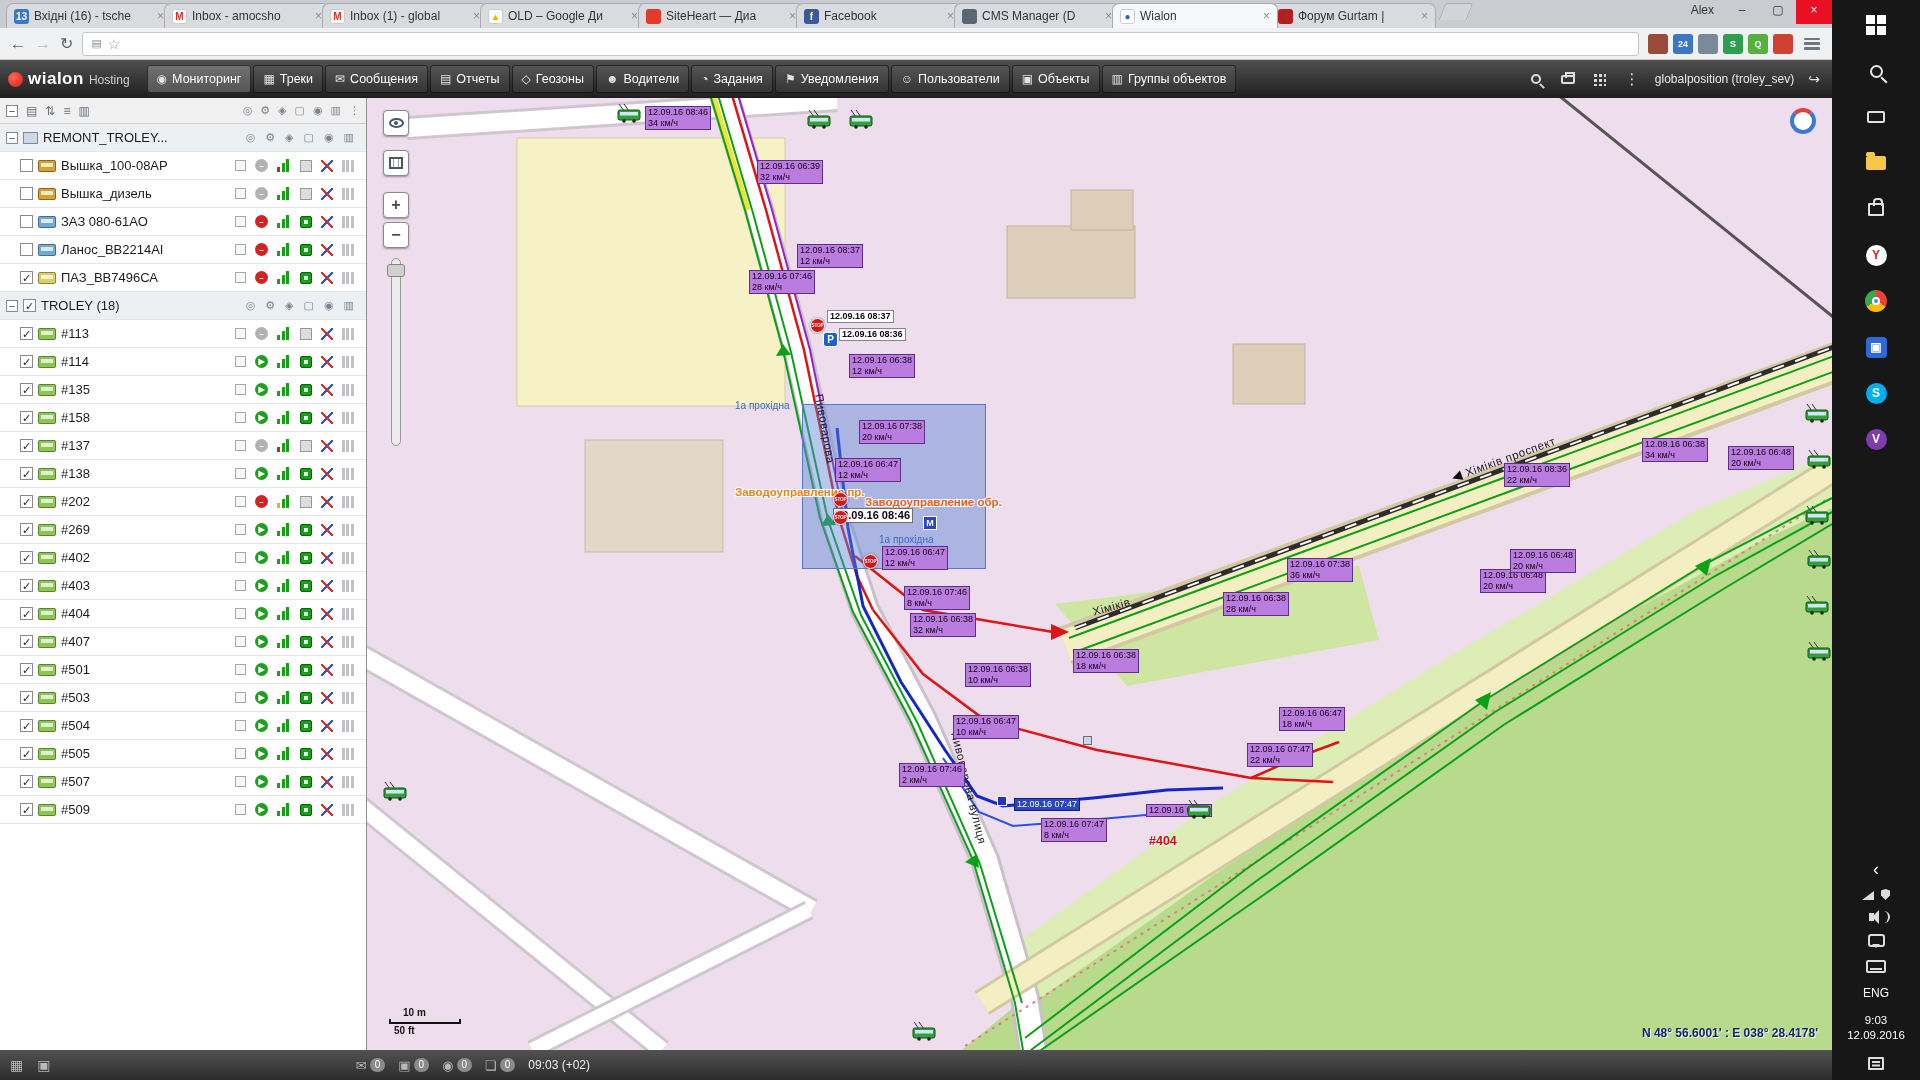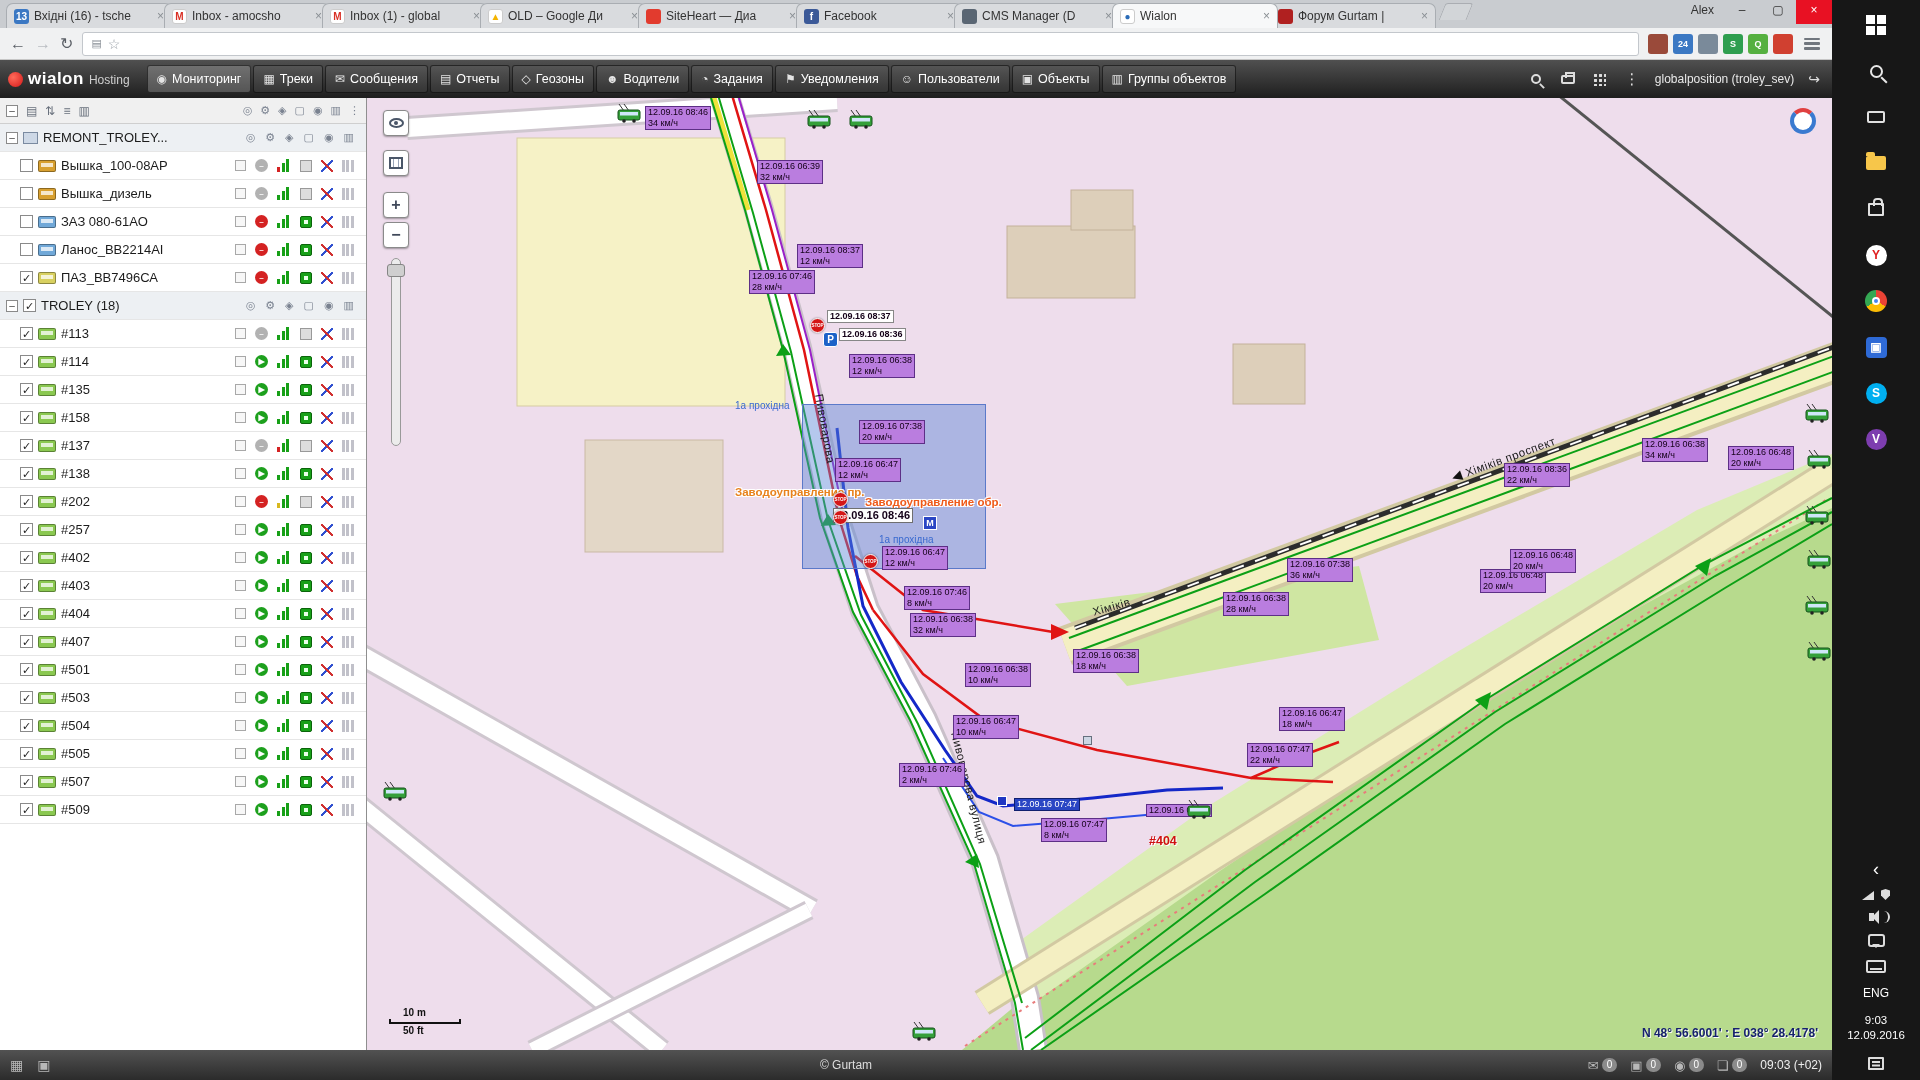--- a/index.html
+++ b/index.html
@@ -113,21 +113,21 @@
 .mapbtn{position:absolute;width:26px;height:26px;background:#fff;border:1px solid #8a8a8a;border-radius:4px;box-shadow:0 1px 2px rgba(0,0,0,.35);display:flex;align-items:center;justify-content:center;color:#40495a;font-size:16px;font-weight:bold;z-index:10}
 .eye-ico{width:15px;height:10px;border:2px solid #4a5668;border-radius:50%;position:relative;display:block}
 .eye-ico::after{content:'';position:absolute;left:3px;top:1px;width:4px;height:4px;border-radius:50%;background:#4a5668}
 .layers-ico{width:14px;height:12px;border:2px solid #4a5668;display:block;background:linear-gradient(90deg,transparent 0 2px,#9aa6b8 2px 3.5px,transparent 3.5px 7px,#9aa6b8 7px 8.5px,transparent 8.5px)}
 #zoom-slider{position:absolute;left:24px;top:160px;width:10px;height:188px;background:#ececec;border:1px solid #999;border-radius:5px;z-index:10}
 #zoom-thumb{position:absolute;left:20px;top:166px;width:18px;height:13px;background:#cfcfcf;border:1px solid #858585;border-radius:3px;z-index:11}
 #spinner{position:absolute;right:16px;top:10px;width:26px;height:26px;border-radius:50%;border:4px solid #3a7ad0;border-top-color:#e04040;background:#fff;z-index:10}
 #scalebar{position:absolute;left:22px;bottom:14px;z-index:10;font-size:10px;font-weight:bold;color:#111}
 #scalebar .bar{width:72px;height:5px;border-left:2px solid #111;border-right:2px solid #111;border-bottom:2px solid #111;margin:1px 0}
 #scalebar .sm{margin-left:14px}
-#scalebar .sf{margin-left:14px}
+#scalebar .sf{margin-left:5px}
 #coords{position:absolute;right:14px;bottom:10px;font-size:12px;font-weight:bold;color:#16216e;z-index:10;text-shadow:1px 1px 0 rgba(255,255,255,.9)}
 
 
 #statusbar{height:30px;background:linear-gradient(#525252,#2b2b2b);display:flex;align-items:center;color:#ccc;padding:0 10px;font-size:12px;flex:none}
 #sb-left{display:flex;gap:14px;width:220px}
 .sb-glyph{color:#b8b8b8;font-size:14px}
 #sb-copy{flex:1;text-align:center;color:#ddd}
 #sb-right{display:flex;align-items:center;gap:13px;width:360px;justify-content:flex-end}
 .sb-count{display:flex;align-items:center}
 .sb-ico{color:#b8b8b8;font-size:13px}
@@ -580,21 +580,21 @@
                   </span>
                   <span class="sat gray"></span>
                   <span class="clip"></span>
                   <span class="bld"></span>
                 </span>
               </div>
               <div class="row">
                 <span class="indent"></span>
                 <span class="cb on">✓</span>
                 <span class="veh" style="background: rgb(138, 200, 80);"></span>
-                <span class="u-name">#257</span>
+                <span class="u-name">#269</span>
                 <span class="stats">
                   <span class="sqi"></span>
                   <span class="mo move">▶</span>
                   <span class="bars">
                     <i style="height: 5px; background: rgb(23, 160, 23);"></i>
                     <i style="height: 9px; background: rgb(23, 160, 23);"></i>
                     <i style="height: 13px; background: rgb(23, 160, 23);"></i>
                   </span>
                   <span class="sat green"></span>
                   <span class="clip"></span>
@@ -1087,21 +1087,20 @@
           </div>
           <div id="coords">N 48° 56.6001' : E 038° 28.4178'</div>
         </div>
       </div>
 
       <div id="statusbar">
         <div id="sb-left">
           <span class="sb-glyph">▦</span>
           <span class="sb-glyph">▣</span>
         </div>
-        <div id="sb-copy">© Gurtam</div>
         <div id="sb-right">
           <span id="sb-counters" style="display:flex;gap:13px">
               <span class="sb-count">
                 <span class="sb-ico">✉</span>
                 <span class="badge0">0</span>
               </span>
               <span class="sb-count">
                 <span class="sb-ico">▣</span>
                 <span class="badge0">0</span>
               </span>

